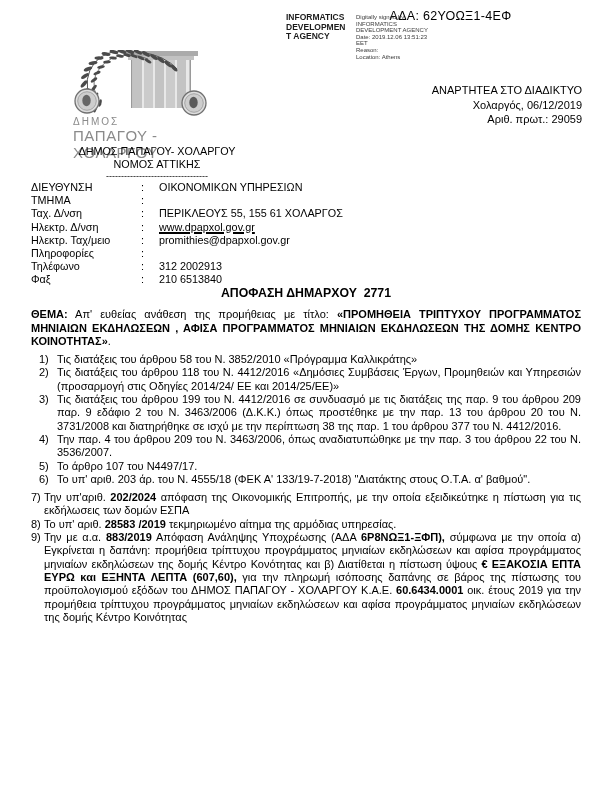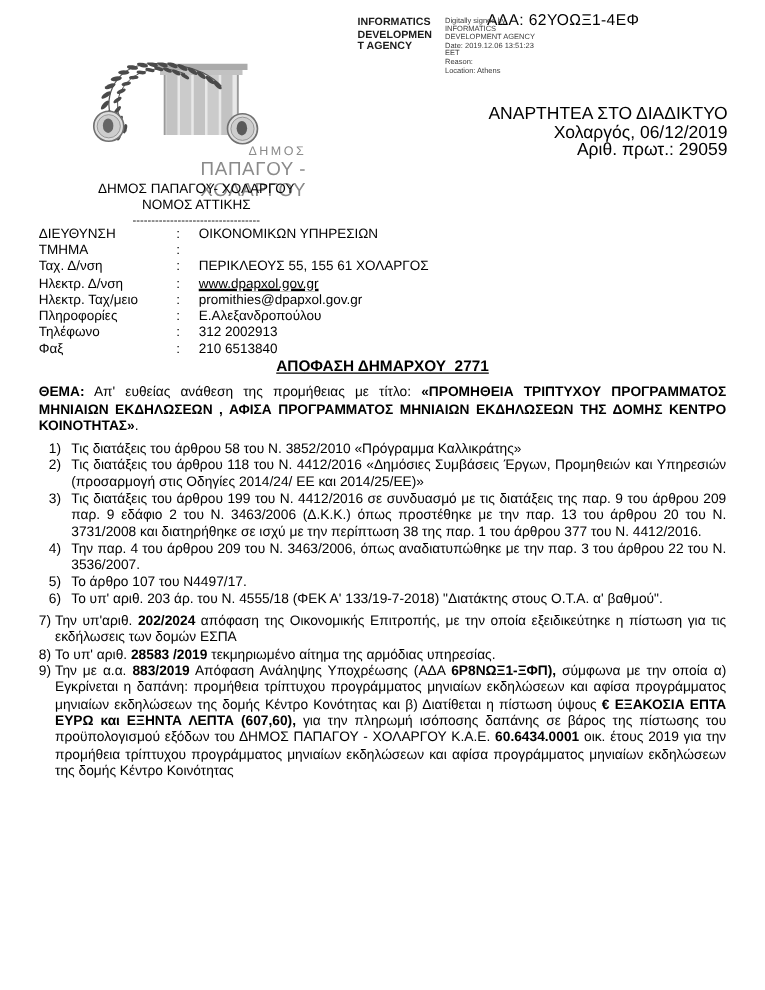--- a/index.html
+++ b/index.html
@@ -11,44 +11,44 @@
   
   .ada{position:absolute;top:9px;left:348px;width:205px;text-align:center;
        font-size:12.5px;letter-spacing:.3px;}
 
   
   .stamp{position:absolute;top:13px;left:286px;display:flex;gap:6px;}
   .stamp-agency{width:64px;font-weight:bold;font-size:8.5px;line-height:9.6px;color:#1c1c1c;}
   .stamp-details{font-size:6px;line-height:6.6px;color:#3a3a3a;padding-top:1px;}
 
   
-  .logo{position:absolute;top:50px;left:73px;width:172px;text-align:right;}
+  .logo{position:absolute;top:50px;left:73px;width:172px;text-align:left;}
   .logo svg{display:block;margin:0 auto;}
   .logo-cap1{font-size:10px;letter-spacing:2px;color:#8a8a8a;margin-top:0;}
   .logo-cap2{font-size:15px;letter-spacing:.5px;color:#8a8a8a;}
 
   
-  .pub{position:absolute;top:83px;right:30px;text-align:right;font-size:14px;line-height:14.6px;}
+  .pub{position:absolute;top:83px;right:30px;text-align:right;font-size:11px;line-height:14.6px;}
 
   
   .auth{position:absolute;top:145px;left:26px;width:262px;text-align:center;
         font-size:10.8px;line-height:12.8px;}
   .auth .dashes{font-size:9px;line-height:10px;letter-spacing:0;}
 
   
   .contact{position:absolute;top:181px;left:31px;width:360px;font-size:10.8px;line-height:13.2px;}
   .crow{display:flex;}
   .clabel{flex:0 0 110px;}
   .ccolon{flex:0 0 18px;}
   .cvalue{flex:1;white-space:nowrap;}
   .cvalue.link{text-decoration:underline;text-decoration-thickness:1.5px;}
 
   
   .main{position:absolute;top:287px;left:31px;width:550px;font-size:11px;line-height:13.3px;}
-  .title{text-align:center;font-weight:bold;font-size:12.3px;white-space:pre;text-decoration:underline;}
+  .title{text-align:center;font-weight:bold;font-size:12.3px;white-space:pre;}
   .subject{margin-top:8px;text-align:justify;}
   .intro{margin-top:26px;text-indent:22px;}
   .items{margin-top:5px;}
   .item{display:flex;}
   .item .num{flex:0 0 26px;box-sizing:border-box;padding-left:8px;}
   .item.flush .num{flex:0 0 13px;padding-left:0;}
   .item .body{flex:1;text-align:justify;}
   .item.gap{margin-top:5px;}
 </style>
 </head>
@@ -175,21 +175,20 @@
       <span class="cvalue link">www.dpapxol.gov.gr</span>
     </div>
     <div class="crow">
       <span class="clabel">Ηλεκτρ. Ταχ/μειο</span>
       <span class="ccolon">:</span>
       <span class="cvalue">promithies@dpapxol.gov.gr</span>
     </div>
     <div class="crow">
       <span class="clabel">Πληροφορίες</span>
       <span class="ccolon">:</span>
-      <span class="cvalue">Ε.Αλεξανδροπούλου</span>
     </div>
     <div class="crow">
       <span class="clabel">Τηλέφωνο</span>
       <span class="ccolon">:</span>
       <span class="cvalue">312 2002913</span>
     </div>
     <div class="crow">
       <span class="clabel">Φαξ</span>
       <span class="ccolon">:</span>
       <span class="cvalue">210 6513840</span>

